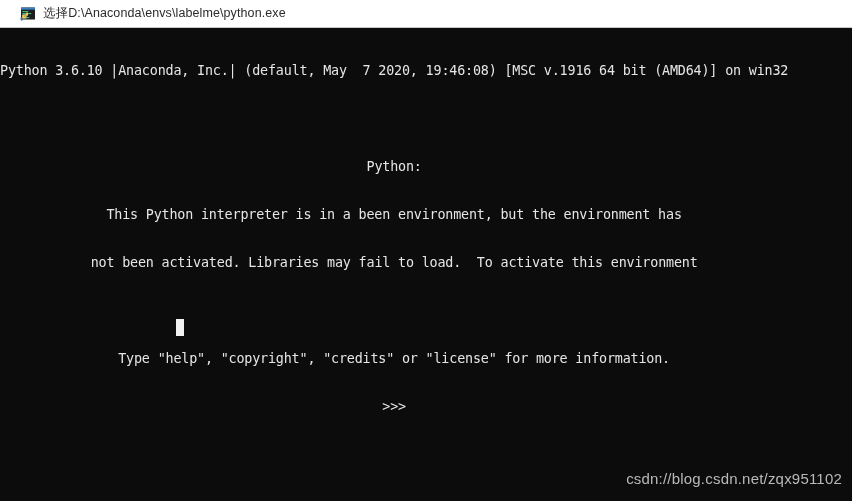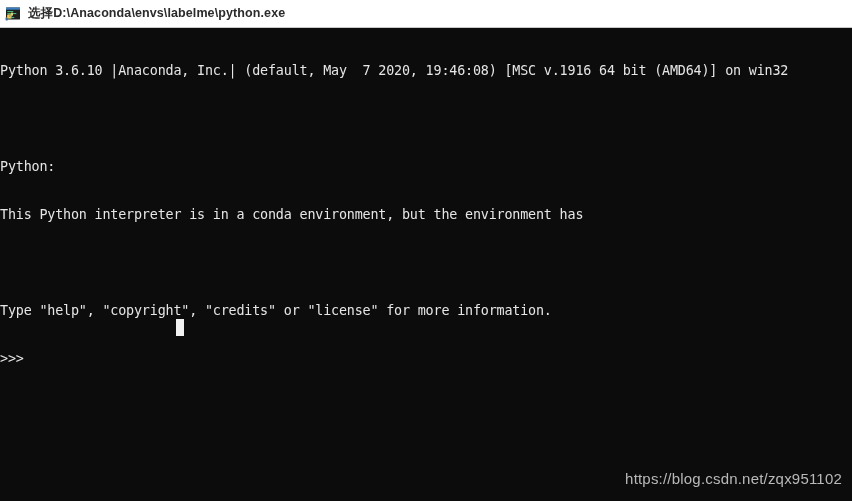--- a/index.html
+++ b/index.html
@@ -25,22 +25,21 @@
     position: absolute;
     left: 0;
     top: 0;
     width: 852px;
     height: 28px;
     background: #ffffff;
     border-bottom: 1px solid #c8c8c8;
     box-sizing: border-box;
     display: flex;
     align-items: center;
-    padding-left: 5px;
-    font-weight: bold;
+    padding-left: 20px;
   }
   #app-icon {
     width: 16px;
     height: 16px;
     position: relative;
     flex: 0 0 auto;
     margin-right: 7px;
   }
   #titlebar-title {
     font-family: "Liberation Sans", sans-serif;
@@ -51,20 +50,21 @@
   }
   
   #console {
     position: absolute;
     left: 0;
     top: 28px;
     width: 852px;
     height: 473px;
     background: #0c0c0c;
     overflow: hidden;
+    text-align: center;
   }
   #console-text {
     position: absolute;
     left: 0px;
     top: 3px;
     font-family: "DejaVu Sans Mono", "Liberation Mono", monospace;
     font-size: 13.4px;
     line-height: 16px;
     color: #e6e6e6;
     white-space: pre;
@@ -116,24 +116,25 @@
       </svg>
     </span>
     <span id="titlebar-title">选择D:\Anaconda\envs\labelme\python.exe</span>
   </div>
 
   <div id="console">
     <div id="console-text">
       <div class="console-line">Python 3.6.10 |Anaconda, Inc.| (default, May  7 2020, 19:46:08) [MSC v.1916 64 bit (AMD64)] on win32</div>
       <div class="console-line"></div>
       <div class="console-line">Python:</div>
-      <div class="console-line">This Python interpreter is in a conda environment, but the environment has</div>
+      <div class="console-line">This Python interpreter is in a been environment, but the environment has</div>
+      <div class="console-line">not been activated. Libraries may fail to load.  To activate this environment</div>
       <div class="console-line"></div>
       <div class="console-line">Type "help", "copyright", "credits" or "license" for more information.</div>
       <div class="console-line">&gt;&gt;&gt;</div>
     </div>
 
     <div id="block-cursor"></div>
 
-    <div id="watermark">https://blog.csdn.net/zqx951102</div>
+    <div id="watermark">csdn://blog.csdn.net/zqx951102</div>
   </div>
 
 </div>
 
 </body></html>

